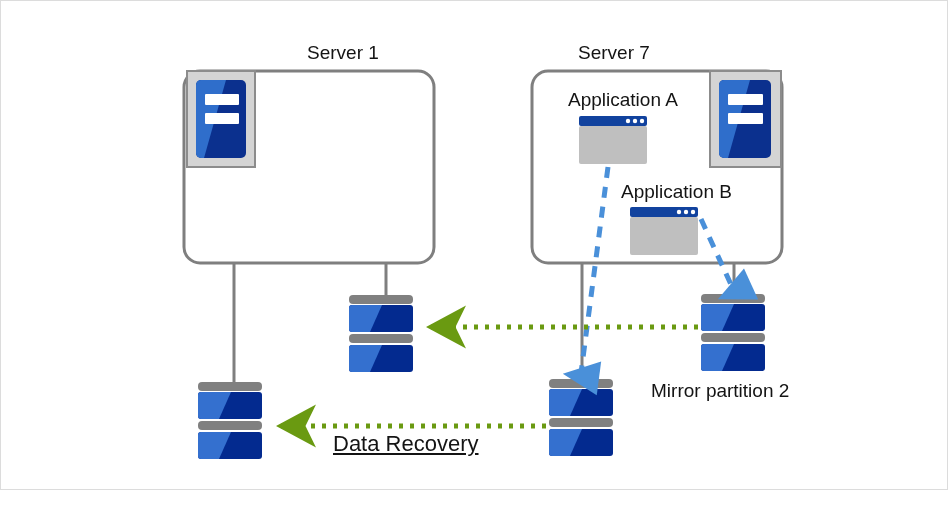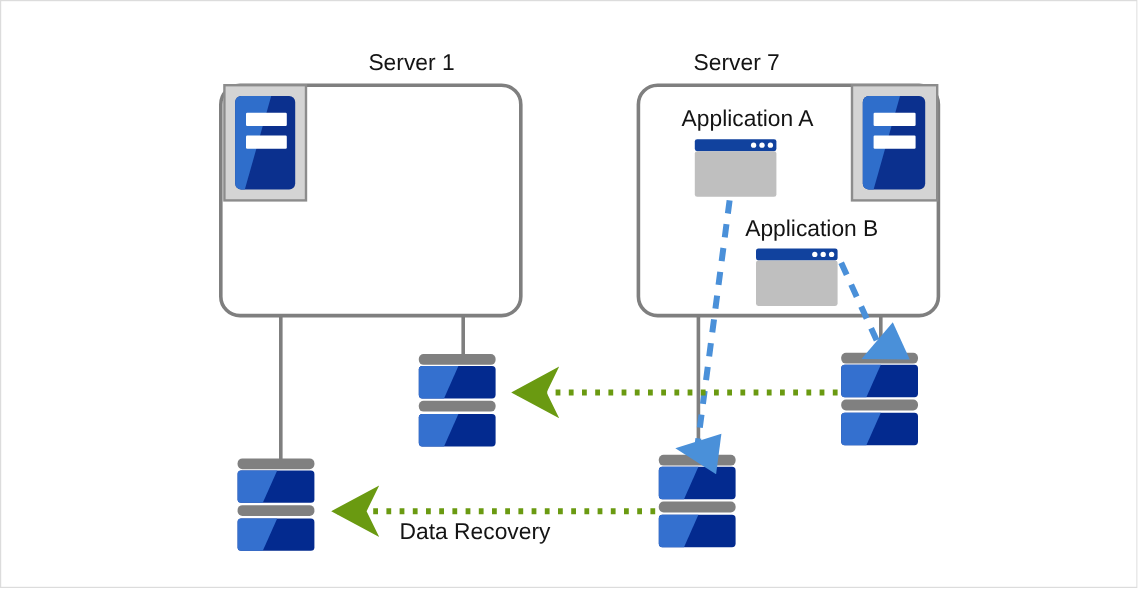--- a/index.html
+++ b/index.html
@@ -30,21 +30,21 @@
     position: absolute;
     color: #141414;
     font-size: 19px;
     line-height: 22px;
     white-space: nowrap;
     font-family: "Liberation Sans", sans-serif;
   }
   .server-title { font-size: 19px; }
   .app-title    { font-size: 19px; }
   .disk-title   { font-size: 19px; }
-  .flow-title   { font-size: 19px; }
+  .flow-title   { font-size: 22px; text-decoration: underline; }
 </style>
 </head>
 <body>
 
 <div id="canvas">
 
   <svg id="diagram-svg" viewBox="0 0 948 505">
     <defs>
 
       <marker id="arrow-green" markerWidth="9" markerHeight="9" refX="7.5" refY="4.5" orient="auto" markerUnits="strokeWidth">
@@ -164,16 +164,17 @@
 
   <div class="dg-label server-title" style="left:306px; top:41px;">Server 1</div>
 
   <div class="dg-label server-title" style="left:577px; top:41px;">Server 7</div>
 
   <div class="dg-label app-title" style="left:620px; top:180px;">Application  B</div>
 
   <div class="dg-label app-title" style="left:567px; top:88px;">Application A</div>
 
 
+  <div class="dg-label disk-title" style="left:650px; top:379px;">Mirror partition 2</div>
 
   <div class="dg-label flow-title" style="left:332px; top:432px;">Data Recovery</div>
 
 </div>
 
 </body></html>

